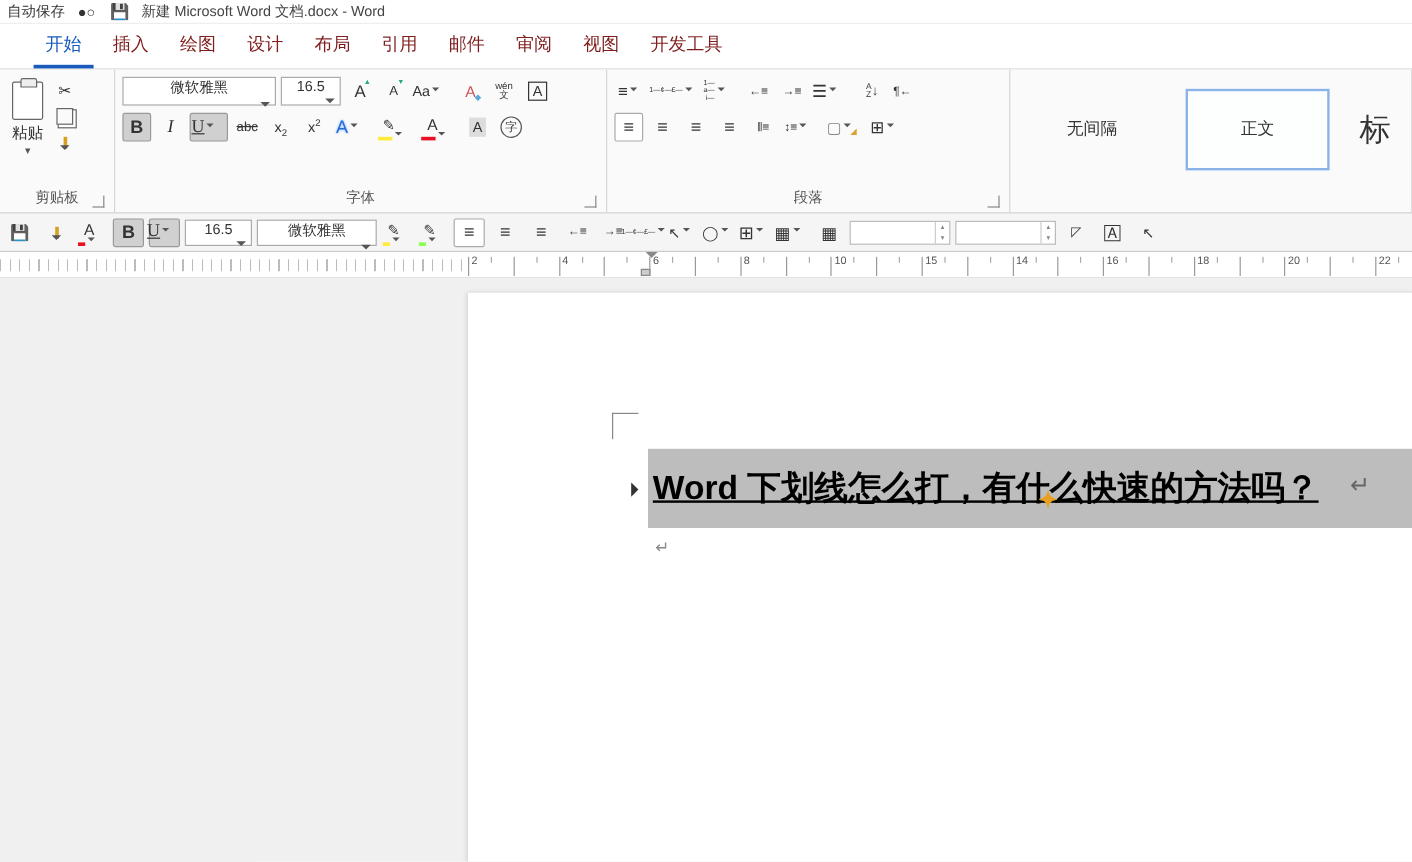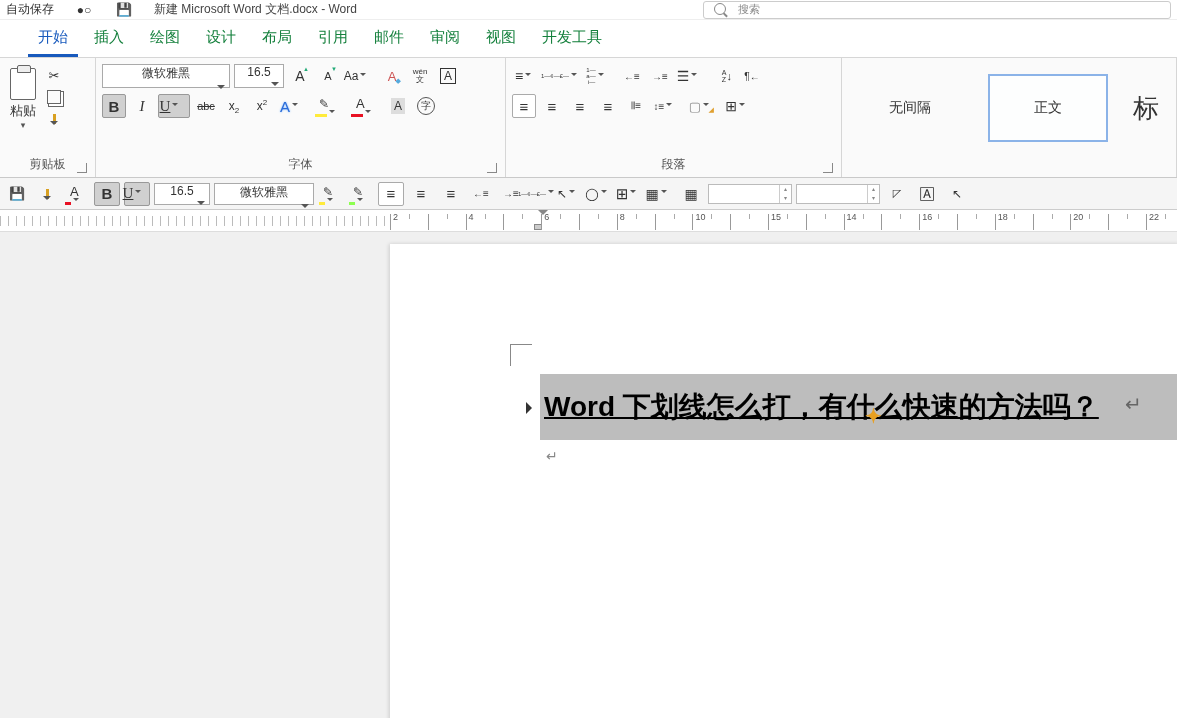--- a/index.html
+++ b/index.html
@@ -1,27 +1,27 @@
 <!DOCTYPE html>
 <html><head>
 <meta charset="utf-8">
 <style>
 * { box-sizing: border-box; margin: 0; padding: 0; font-family: "Microsoft YaHei", "微软雅黑", sans-serif; }
 body { width: 1177px; height: 718px; background: #fff; overflow: hidden; font-size: 12px; color: #333; }
 
 
-.title-bar { height: 20px; display: flex; align-items: center; gap: 20px; padding: 0 6px; background: #fff; border-bottom: 1px solid #eee; }
+.title-bar { height: 20px; display: flex; align-items: center; gap: 8px; padding: 0 6px; background: #fff; border-bottom: 1px solid #eee; }
 .title-bar .doc-title { font-size: 12px; color: #444; }
 .search-wrap { margin-left: auto; width: 468px; height: 18px; border: 1px solid #ccc; border-radius: 3px; display: flex; align-items: center; padding: 0 30px 0 34px; color: #888; font-size: 11px; position: relative; background: #fff; }
 .search-wrap .mag { position: absolute; left: 10px; top: 1px; width: 12px; height: 12px; border: 1.5px solid #888; border-radius: 50%; }
 .search-wrap .mag::after { content: ""; position: absolute; width: 5px; height: 1.5px; background: #888; transform: rotate(45deg); bottom: -2px; right: -3px; }
 
 
 .tabs { height: 38px; border-bottom: 1px solid #d6d6d6; display: flex; align-items: flex-end; padding-left: 28px; gap: 6px; }
-.tab { padding: 8px 10px 10px; font-size: 15px; color: #15803d; cursor: pointer; }
+.tab { padding: 8px 10px 10px; font-size: 15px; color: #7f1d1d; cursor: pointer; }
 .tab.active { color: #185abd; border-bottom: 3px solid #185abd; font-weight: 500; padding-bottom: 7px; }
 
 
 .ribbon { display: flex; height: 120px; border-bottom: 1px solid #c9c9c9; background: #fafafa; }
 .group { border-right: 1px solid #d6d6d6; padding: 6px 6px 4px; display: flex; flex-direction: column; }
 .group-body { flex: 1; display: flex; gap: 4px; }
 .group-label { text-align: center; font-size: 12px; color: #555; padding-top: 3px; position: relative; }
 .group-label .launcher { position: absolute; right: 2px; bottom: 0; width: 10px; height: 10px; border: 1px solid #888; border-top: none; border-left: none; cursor: pointer; }
 
 
@@ -135,24 +135,20 @@
 .with-dd { padding-right: 10px; width: 32px; }
 </style>
 </head>
 <body>
 
 <div class="title-bar">
   <span>自动保存</span>
   <span class="mini-btn">●○</span>
   <span class="mini-btn save-ic"></span>
   <span class="doc-title">新建 Microsoft Word 文档.docx - Word</span>
-  <div class="search-wrap">
-    <span class="mag"></span>
-    <span>搜索</span>
-  </div>
 </div>
 
 <div class="tabs">
   <div class="tab active">开始</div>
   <div class="tab">插入</div>
   <div class="tab">绘图</div>
   <div class="tab">设计</div>
   <div class="tab">布局</div>
   <div class="tab">引用</div>
   <div class="tab">邮件</div>

